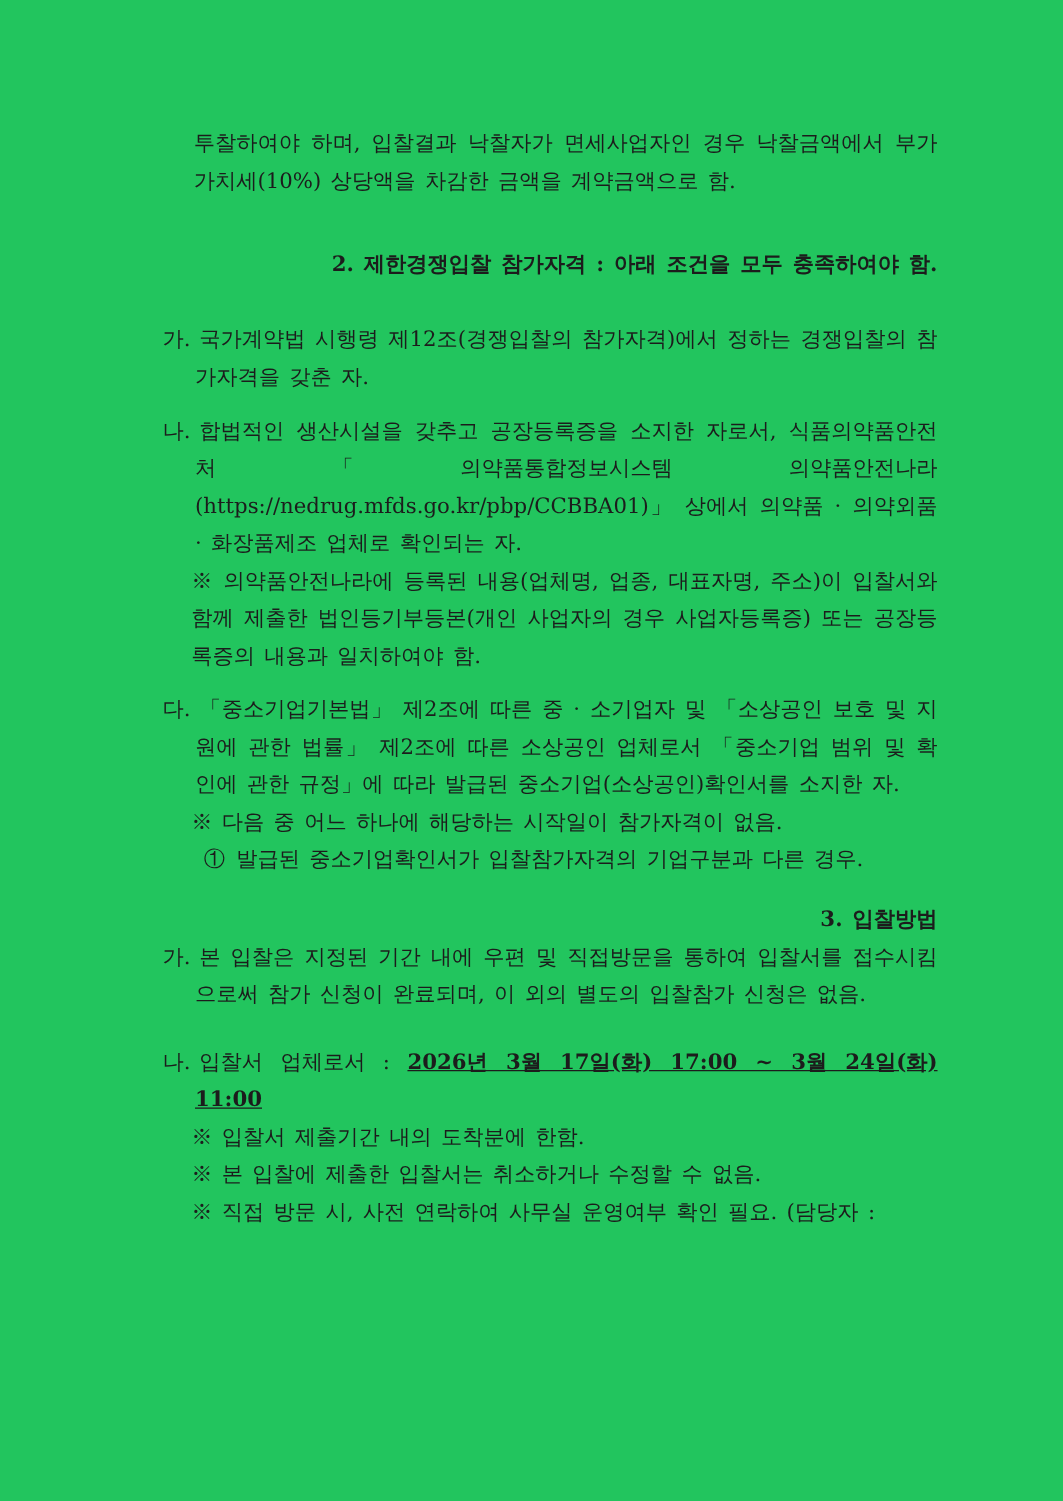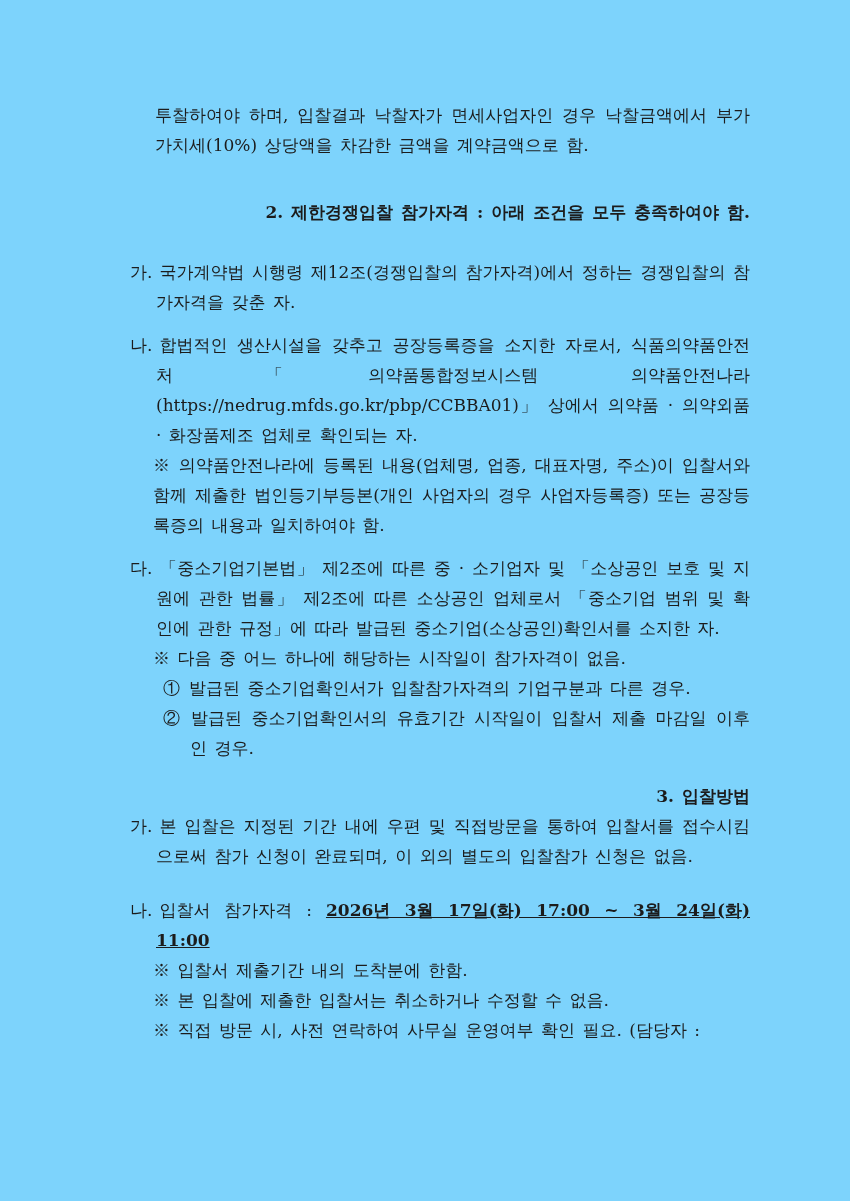--- a/index.html
+++ b/index.html
@@ -5,21 +5,21 @@
   html, body {
     margin: 0;
     padding: 0;
     background: #ffffff;
   }
   .page {
     position: relative;
     width: 850px;
     height: 1201px;
     margin: 0 auto;
-    background: #7dd3fc;
+    background: #22c55e;
     box-sizing: border-box;
     padding: 100px 100px 0 97px;
     font-family: "DejaVu Serif", "Liberation Serif", serif;
     font-size: 17px;
     line-height: 30px;
     color: #1c1c1c;
     overflow: hidden;
   }
   p {
     margin: 0;
@@ -74,30 +74,27 @@
   <p class="note">※ 의약품안전나라에 등록된 내용(업체명, 업종, 대표자명, 주소)이 입찰서와 함께 제출한 법인등기부등본(개인 사업자의 경우 사업자등록증) 또는 공장등록증의 내용과 일치하여야 함.</p>
 
   <p class="item mt-da">
     <span class="item-label">다.</span><span>「중소기업기본법」 제2조에 따른 중 · 소기업자 및 「소상공인 보호 및 지원에 관한 법률」 제2조에 따른 소상공인 업체로서 「중소기업 범위 및 확인에 관한 규정」에 따라 발급된 중소기업(소상공인)확인서를 소지한 자.</span>
   </p>
   <p class="note">※ 다음 중 어느 하나에 해당하는 시작일이 참가자격이 없음.</p>
 
   <p class="subitem">
     <span class="item-label">①</span><span>발급된 중소기업확인서가 입찰참가자격의 기업구분과 다른 경우.</span>
   </p>
-  <p class="subitem">
-    <span class="item-label">②</span><span>발급된 중소기업확인서의 유효기간 시작일이 입찰서 제출 마감일 이후인 경우.</span>
-  </p>
 
   <p class="heading mt-h3">3. 입찰방법</p>
 
   <p class="item mt-3ga">
     <span class="item-label">가.</span><span>본 입찰은 지정된 기간 내에 우편 및 직접방문을 통하여 입찰서를 접수시킴으로써 참가 신청이 완료되며, 이 외의 별도의 입찰참가 신청은 없음.</span>
   </p>
 
   <p class="item mt-3na">
-    <span class="item-label">나.</span><span>입찰서 참가자격 : </span><span class="period">2026년 3월 17일(화) 17:00 ~ 3월 24일(화) 11:00</span>
+    <span class="item-label">나.</span><span>입찰서 업체로서 : </span><span class="period">2026년 3월 17일(화) 17:00 ~ 3월 24일(화) 11:00</span>
   </p>
   <p class="note">※ 입찰서 제출기간 내의 도착분에 한함.</p>
   <p class="note">※ 본 입찰에 제출한 입찰서는 취소하거나 수정할 수 없음.</p>
   <p class="note">※ 직접 방문 시, 사전 연락하여 사무실 운영여부 확인 필요. (담당자 :</p>
 
 </div>
 
 </body></html>

